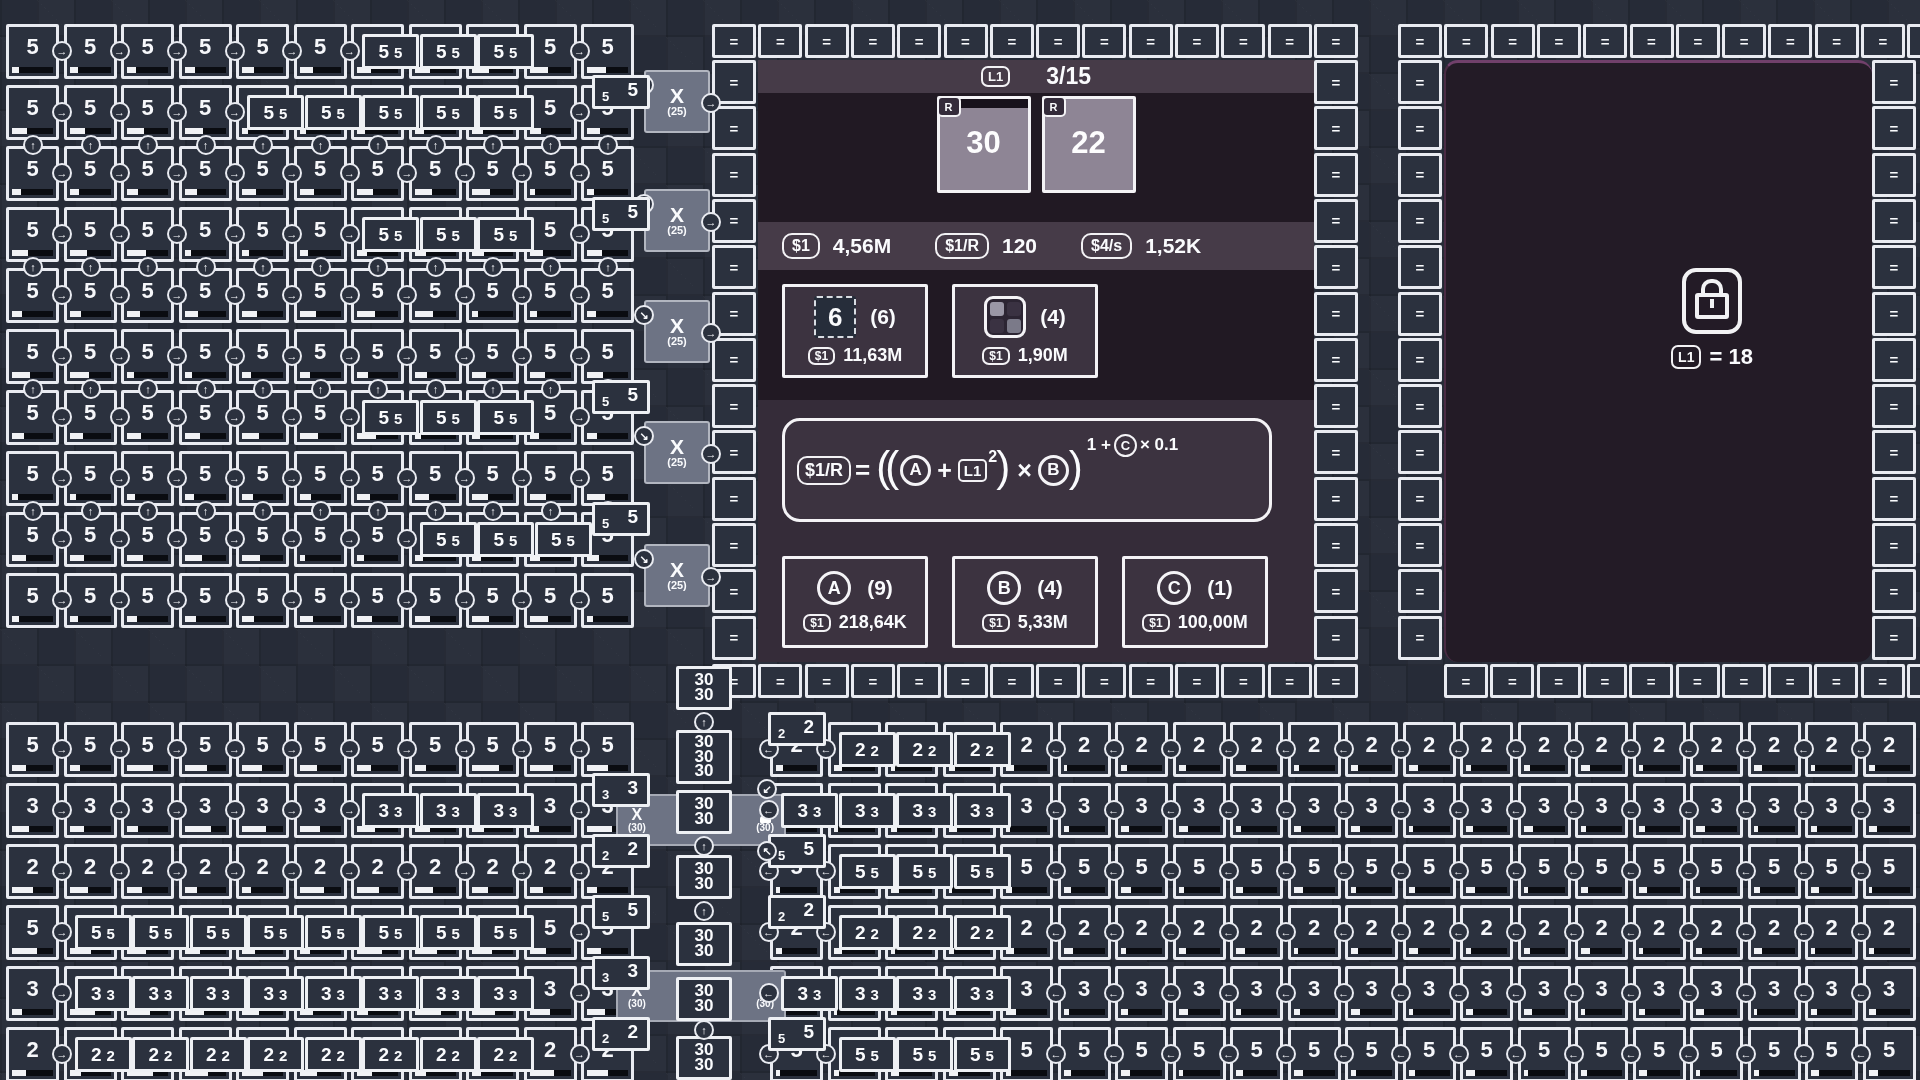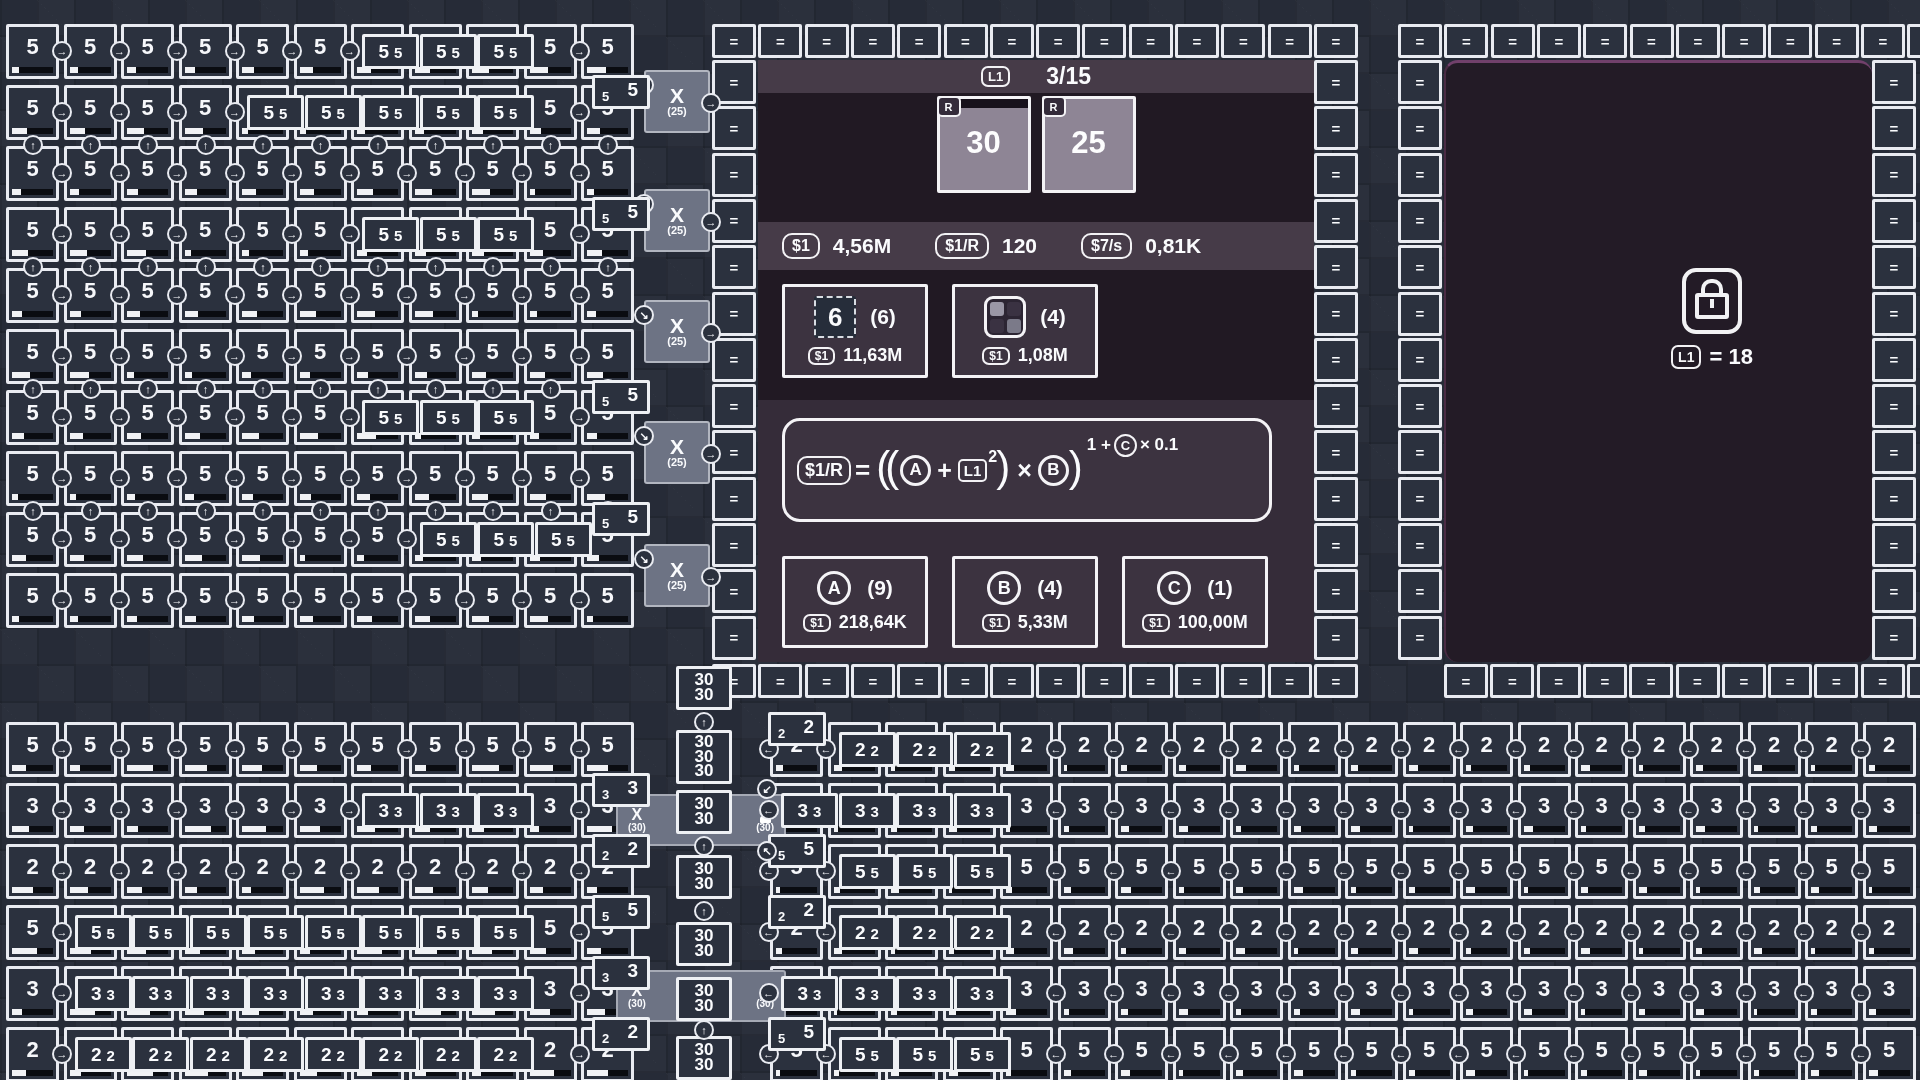--- a/index.html
+++ b/index.html
@@ -2746,35 +2746,35 @@
       <span class="p-progress">3/15</span>
     </div>
     <div class="p-cards">
       <div class="card">
         <div class="cstrip"></div>
         <div class="rb">R</div>
         <div class="cv">30</div>
       </div>
       <div class="card">
         <div class="rb">R</div>
-        <div class="cv">25</div>
+        <div class="cv">22</div>
       </div>
     </div>
     <div class="p-currency">
       <div class="cur">
         <span class="badge">$1</span>
         <span class="curval">4,56M</span>
       </div>
       <div class="cur">
         <span class="badge">$1/R</span>
         <span class="curval">120</span>
       </div>
       <div class="cur">
-        <span class="badge">$7/s</span>
-        <span class="curval">0,81K</span>
+        <span class="badge">$4/s</span>
+        <span class="curval">1,52K</span>
       </div>
     </div>
     <div class="p-light"></div>
     <div class="p-shop">
       <div class="shopbtn">
         <div class="shoptop">
           <div class="tile">6</div>
           <span class="count">(6)</span>
         </div>
         <div class="costrow">
@@ -2787,21 +2787,21 @@
           <div class="gicon">
             <i style="background: rgb(154, 151, 166);"></i>
               <i style="background: rgb(58, 50, 66);"></i>
               <i style="background: rgb(58, 50, 66);"></i>
               <i style="background: rgb(123, 122, 137);"></i>
           </div>
           <span class="count">(4)</span>
         </div>
         <div class="costrow">
           <span class="mini-badge">$1</span>
-          <span class="costval">1,08M</span>
+          <span class="costval">1,90M</span>
         </div>
       </div>
     </div>
     <div class="formula">
       <span class="f-badge">$1/R</span>
       <span class="f-eq">=</span>
       <span class="f-par">((</span>
       <span class="cletter cl31">A</span>
       <span class="f-op">+</span>
       <span class="f-l1">L1</span>

